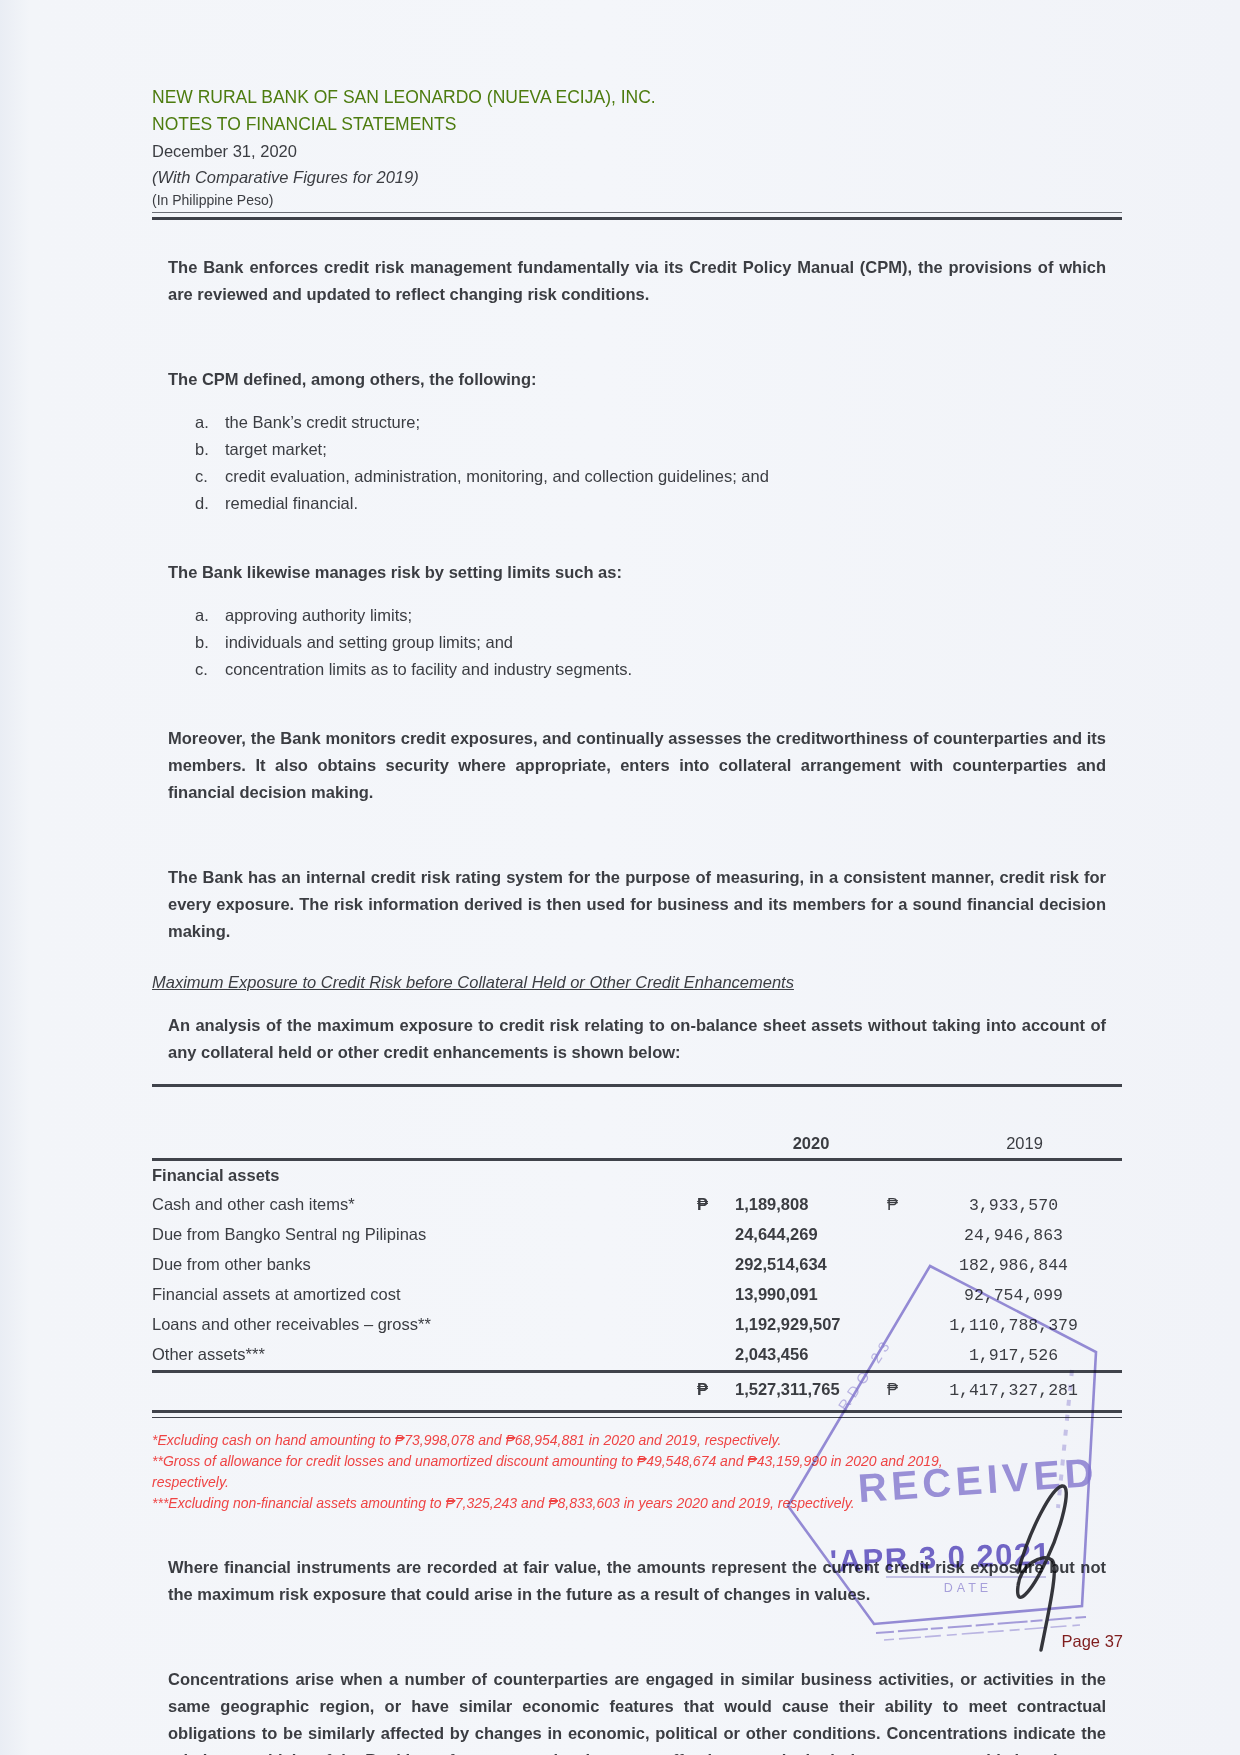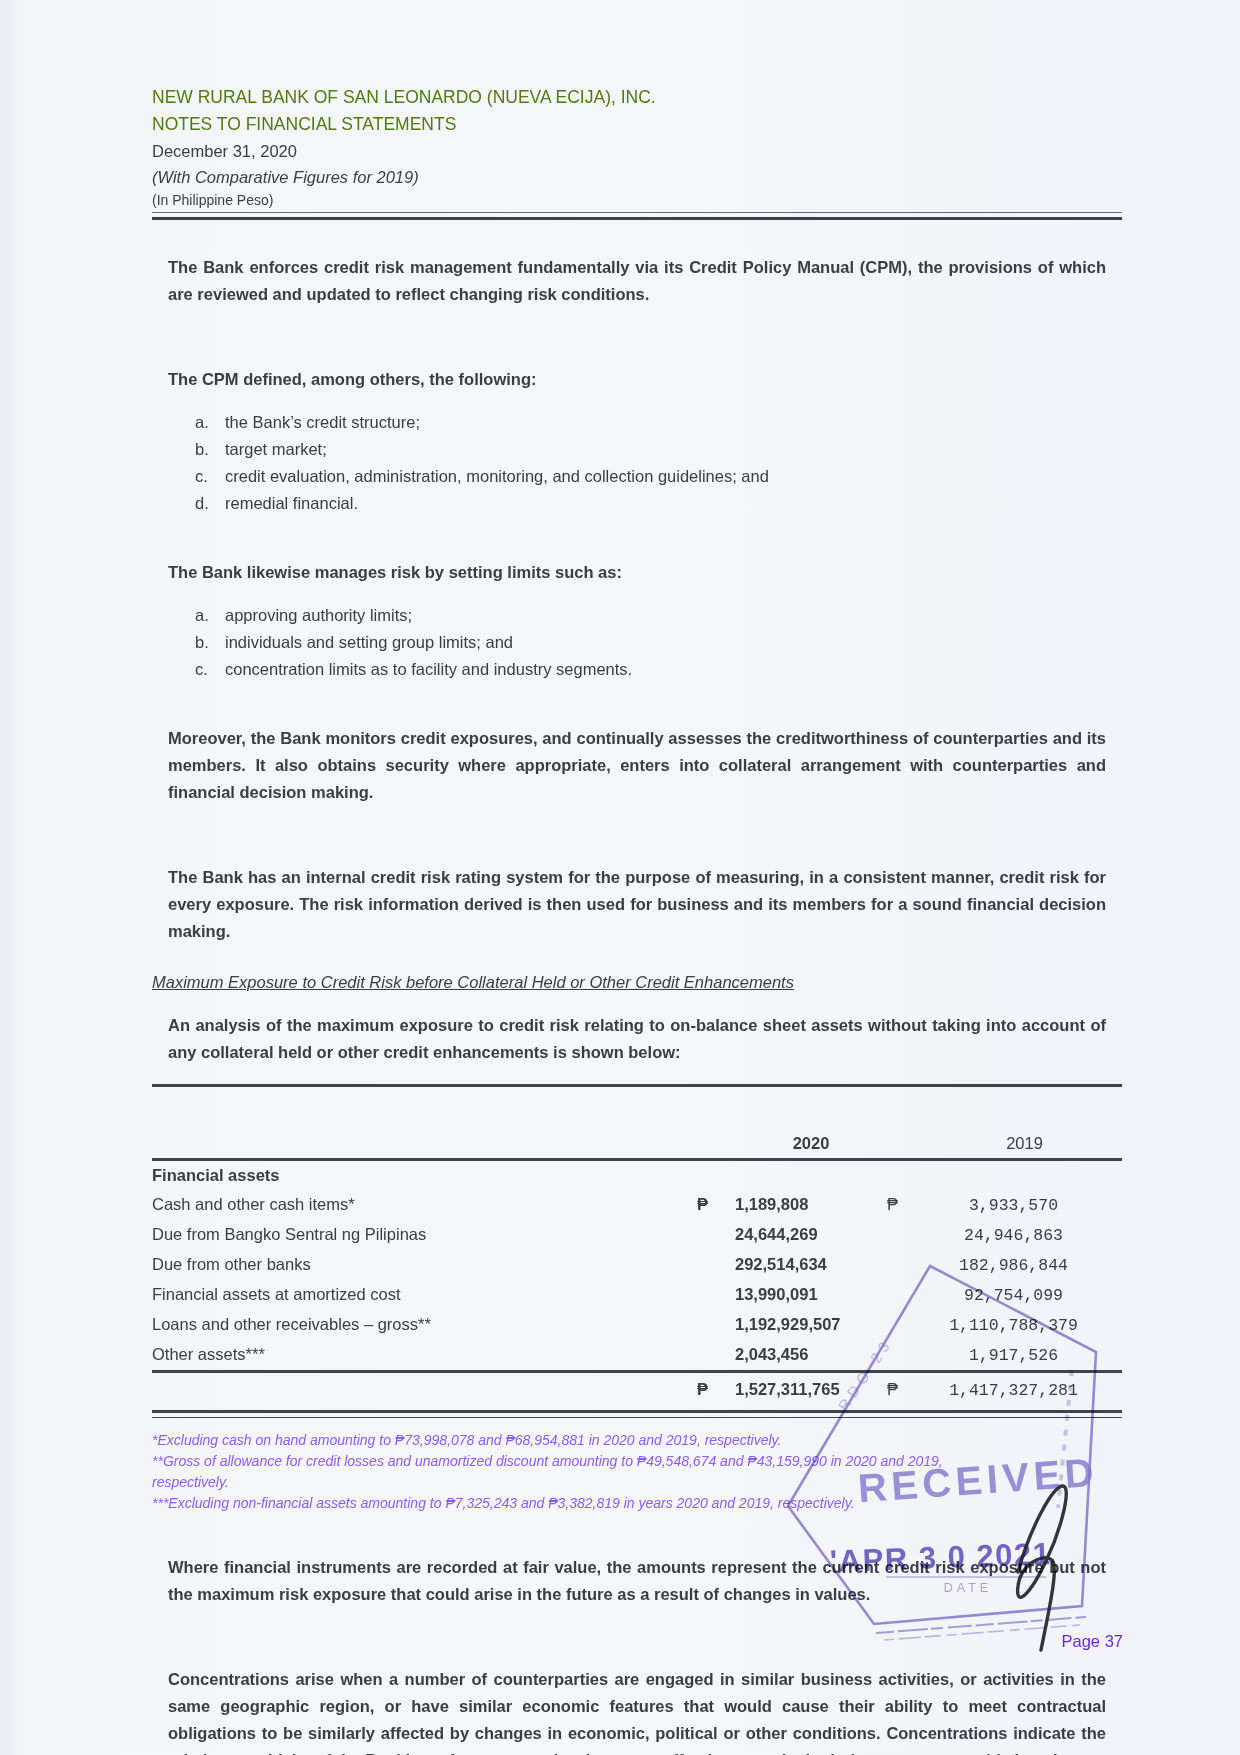--- a/index.html
+++ b/index.html
@@ -31,26 +31,26 @@
   .t-row.head { min-height:30px; }
   .c-label { text-align:left; }
   .c-peso  { text-align:left; }
   .c-v20   { text-align:left; font-weight:bold; }
   .c-v19   { text-align:center; padding-right:22px;font-family:Liberation Mono, monospace; }
   .head20  { text-align:center; font-weight:bold;margin-top:42px; }
   .head19  { text-align:center; }
   .bold    { font-weight:bold; }
   .t-total { min-height:33px; padding:2px 0; }
   
-  .footnotes { margin-top:12px; font-size:14px; font-style:italic; line-height:21px; color:#8b5cf6; }
+  .footnotes { margin-top:12px; font-size:14px; font-style:italic; line-height:21px; color:#ef4444; }
   .footnotes .fn { margin:0; }
   .after-fn { height:24px; }
   
   .overlay { position:absolute; left:0; top:0; width:1240px; height:1755px; pointer-events:none; mix-blend-mode:multiply; }
-  .page-number { position:absolute; top:1632px; left:1018px; width:105px; text-align:right; font-size:16.5px; color:#6d28d9; }
+  .page-number { position:absolute; top:1632px; left:1018px; width:105px; text-align:right; font-size:16.5px; color:#7f1d1d; }
 </style>
 </head>
 <body>
 
 <div class="content">
 
   <div class="h-line1">NEW RURAL BANK OF SAN LEONARDO (NUEVA ECIJA), INC.</div>
   <div class="h-line2">NOTES TO FINANCIAL STATEMENTS</div>
   <div class="h-line3">December 31, 2020</div>
   <div class="h-line4">(With Comparative Figures for 2019)</div>
@@ -173,21 +173,21 @@
       <div class="c-peso">₱</div>
       <div class="c-v19">1,417,327,281</div>
     </div>
     <div class="t-rule dbl"></div>
   </div>
 
   <div class="footnotes">
     <p class="fn">*Excluding cash on hand amounting to ₱73,998,078 and ₱68,954,881 in 2020 and 2019, respectively.</p>
     <p class="fn">**Gross of allowance for credit losses and unamortized discount amounting to ₱49,548,674 and  ₱43,159,990 in 2020 and 2019,</p>
     <p class="fn">respectively.</p>
-    <p class="fn">***Excluding non-financial assets amounting to ₱7,325,243 and ₱3,382,819 in years 2020 and 2019, respectively.</p>
+    <p class="fn">***Excluding non-financial assets amounting to ₱7,325,243 and ₱8,833,603 in years 2020 and 2019, respectively.</p>
   </div>
 
   <div class="after-fn"></div>
   <p class="body">Where financial instruments are recorded at fair value, the amounts represent the current credit risk exposure but not the maximum risk exposure that could arise in the future as a result of changes in values.</p>
 
   <div class="gap"></div>
   <p class="body">Concentrations arise when a number of counterparties are engaged in similar business activities, or activities in the same geographic region, or have similar economic features that would cause their ability to meet contractual obligations to be similarly affected by changes in economic, political or other conditions. Concentrations indicate the relative sensitivity of the Bank’s performance to developments affecting a particular industry or geographic location.</p>
 
 </div>
 

